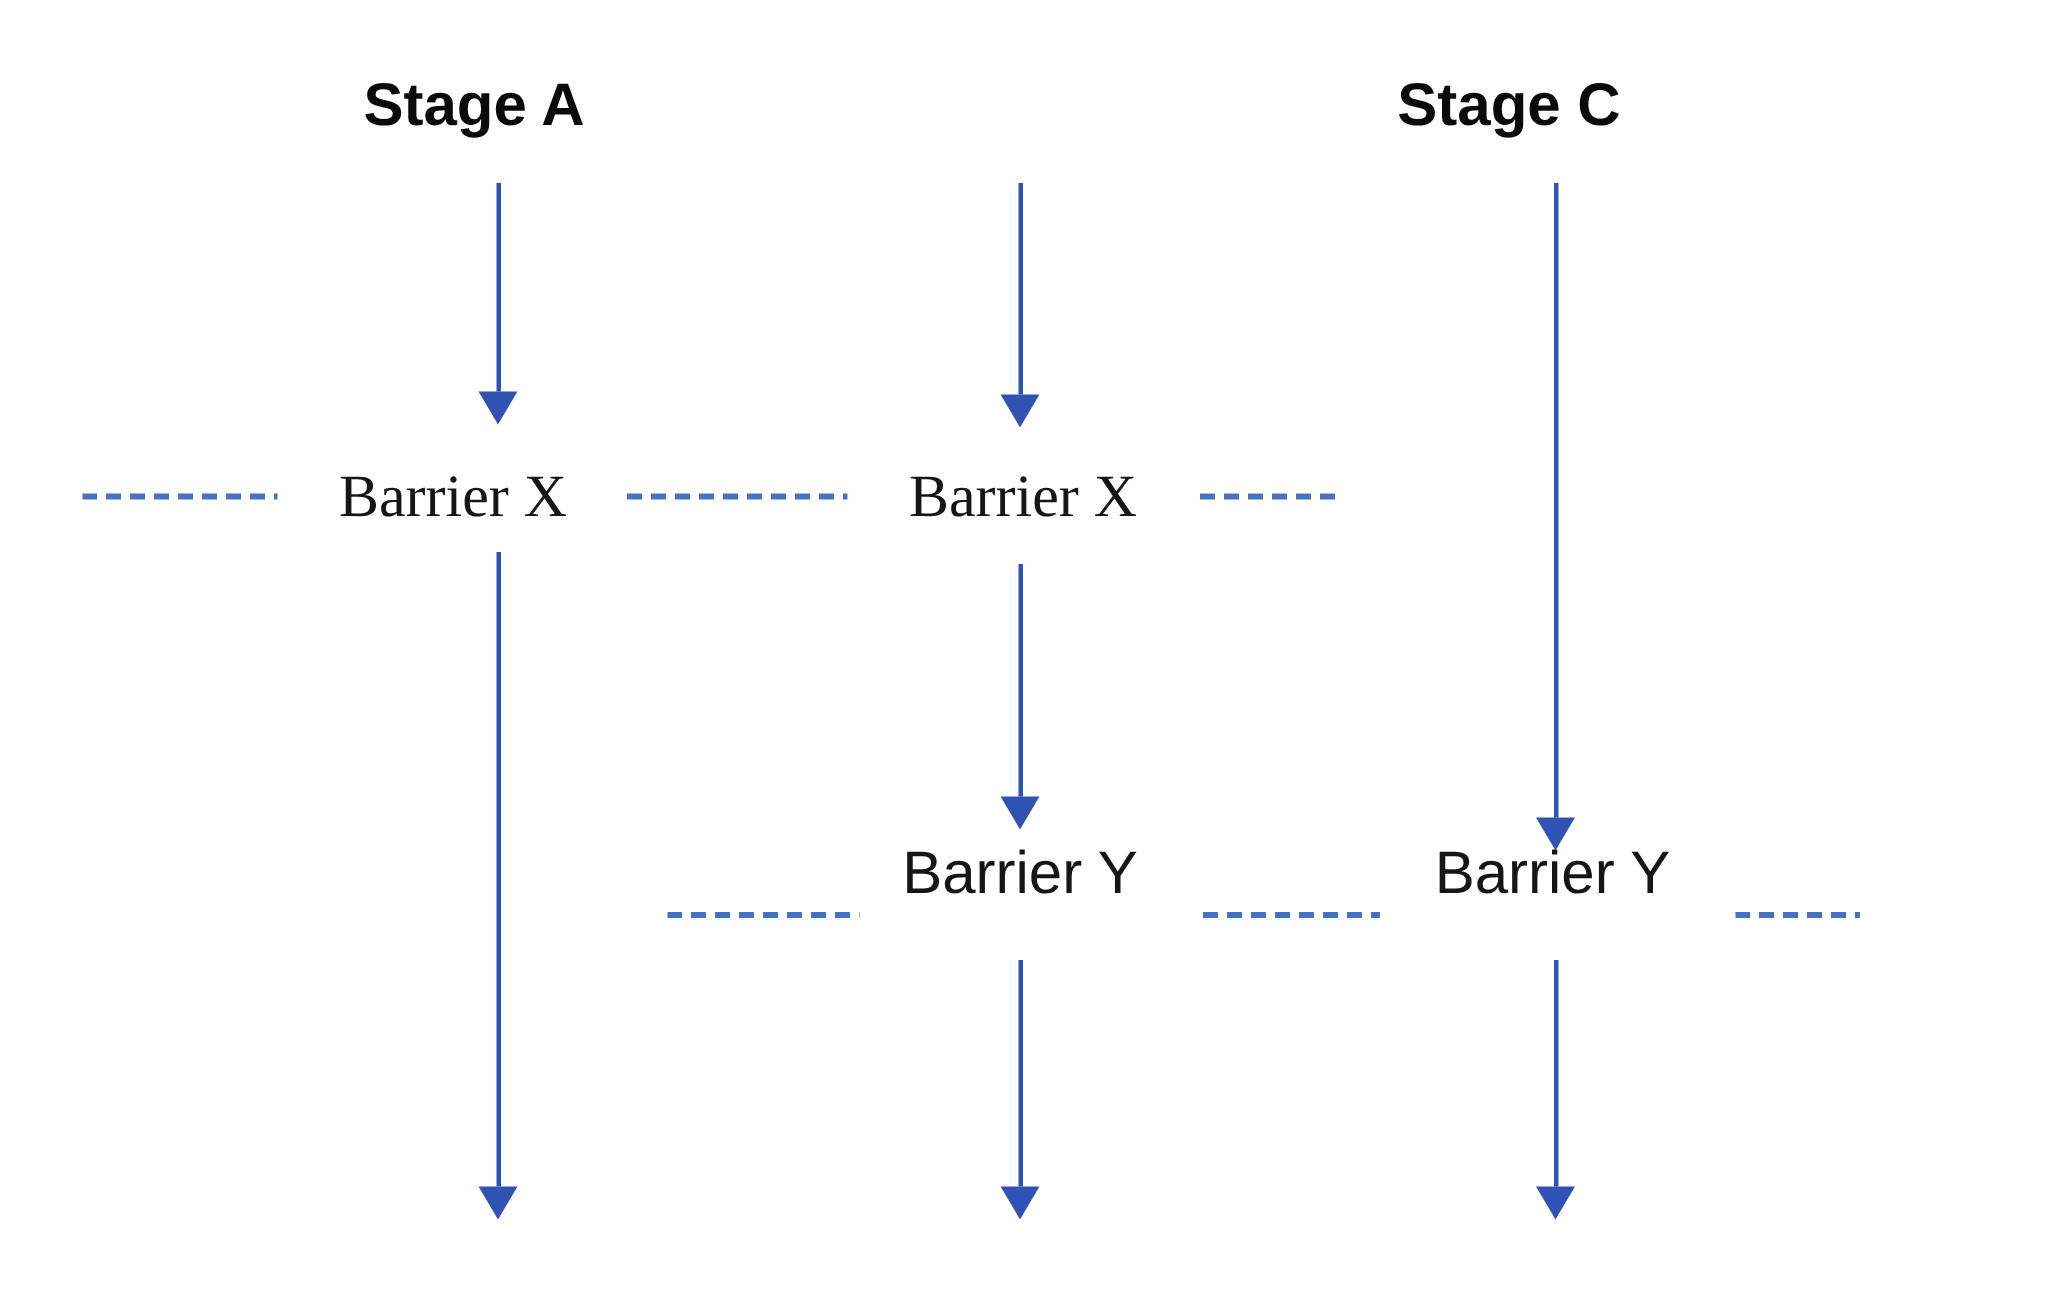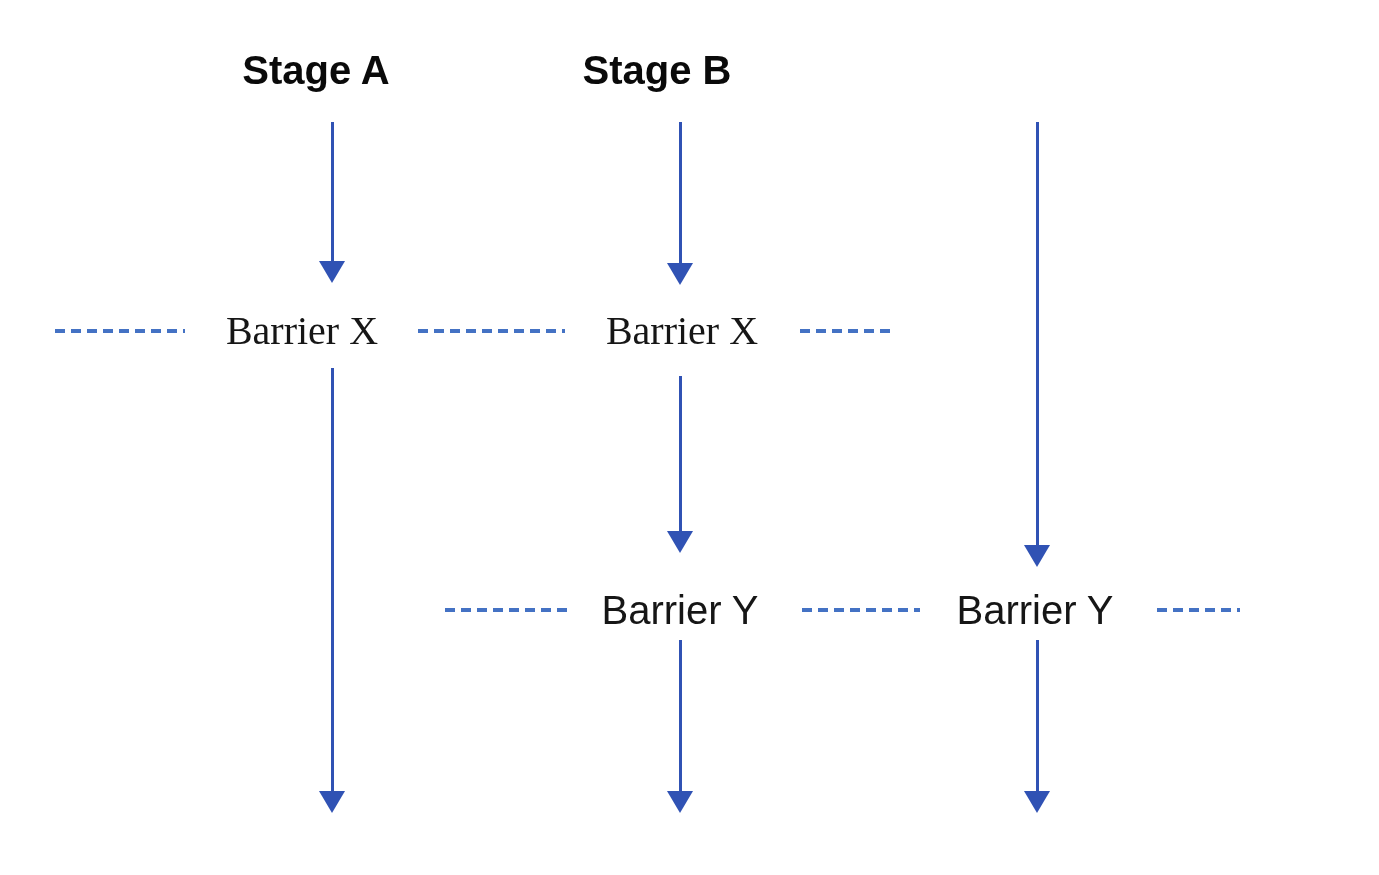--- a/index.html
+++ b/index.html
@@ -35,21 +35,21 @@
   .barrier-label {
     position: absolute;
     transform: translateX(-50%);
     font-size: 40px;
     line-height: 44px;
     font-weight: 400;
     color: var(--barrier-text);
     white-space: nowrap;
   }
   .barrier-label.row-x { top: 309px; font-family: Liberation Serif, serif; }
-  .barrier-label.row-y { top: 588px; }
+  .barrier-label.row-y { top: 560px; }
   .dash-seg {
     position: absolute;
     height: 4px;
     background-image: repeating-linear-gradient(
       90deg,
       var(--dash) 0px, var(--dash) 10px,
       transparent 10px, transparent 16px
     );
   }
   .dash-seg.row-x { top: 329px; }
@@ -81,21 +81,21 @@
   .arrow-b3 { left: 667px;  top: 640px; height: 173px; }
   .arrow-c1 { left: 1024px; top: 122px; height: 445px; }
   .arrow-c2 { left: 1024px; top: 640px; height: 173px; }
 </style>
 </head>
 <body>
 
 <div class="canvas">
 
   <div class="stage-label" style="left:316px">Stage A</div>
-  <div class="stage-label" style="left:657px">Stage B</div>
+  <div class="stage-label" style="left:1006px">Stage C</div>
 
   <div class="arrow arrow-a1">
     <div class="shaft"></div>
     <div class="head"></div>
   </div>
   <div class="arrow arrow-a2">
     <div class="shaft"></div>
     <div class="head"></div>
   </div>
 

